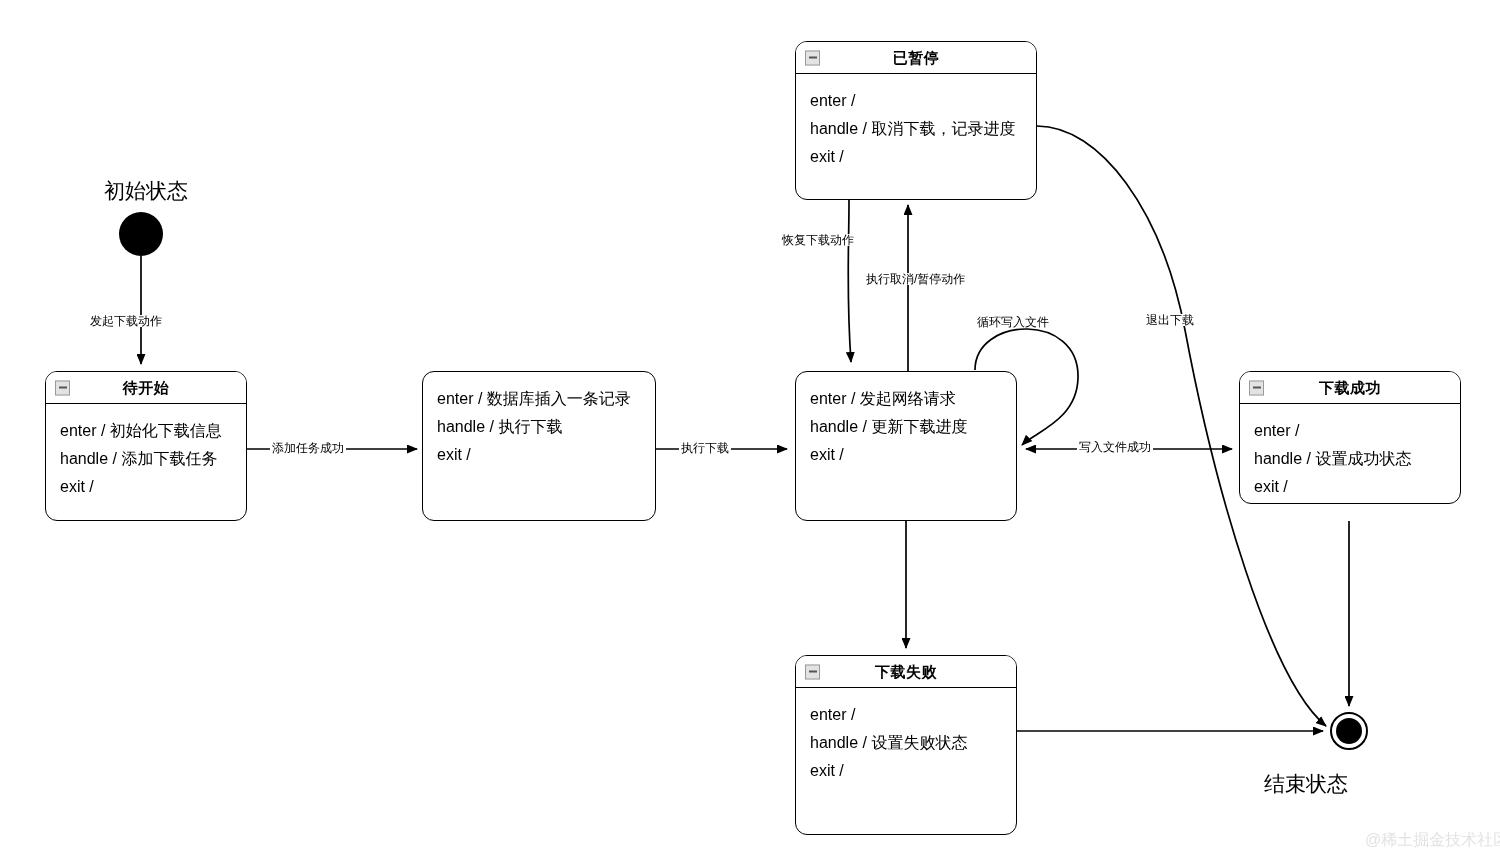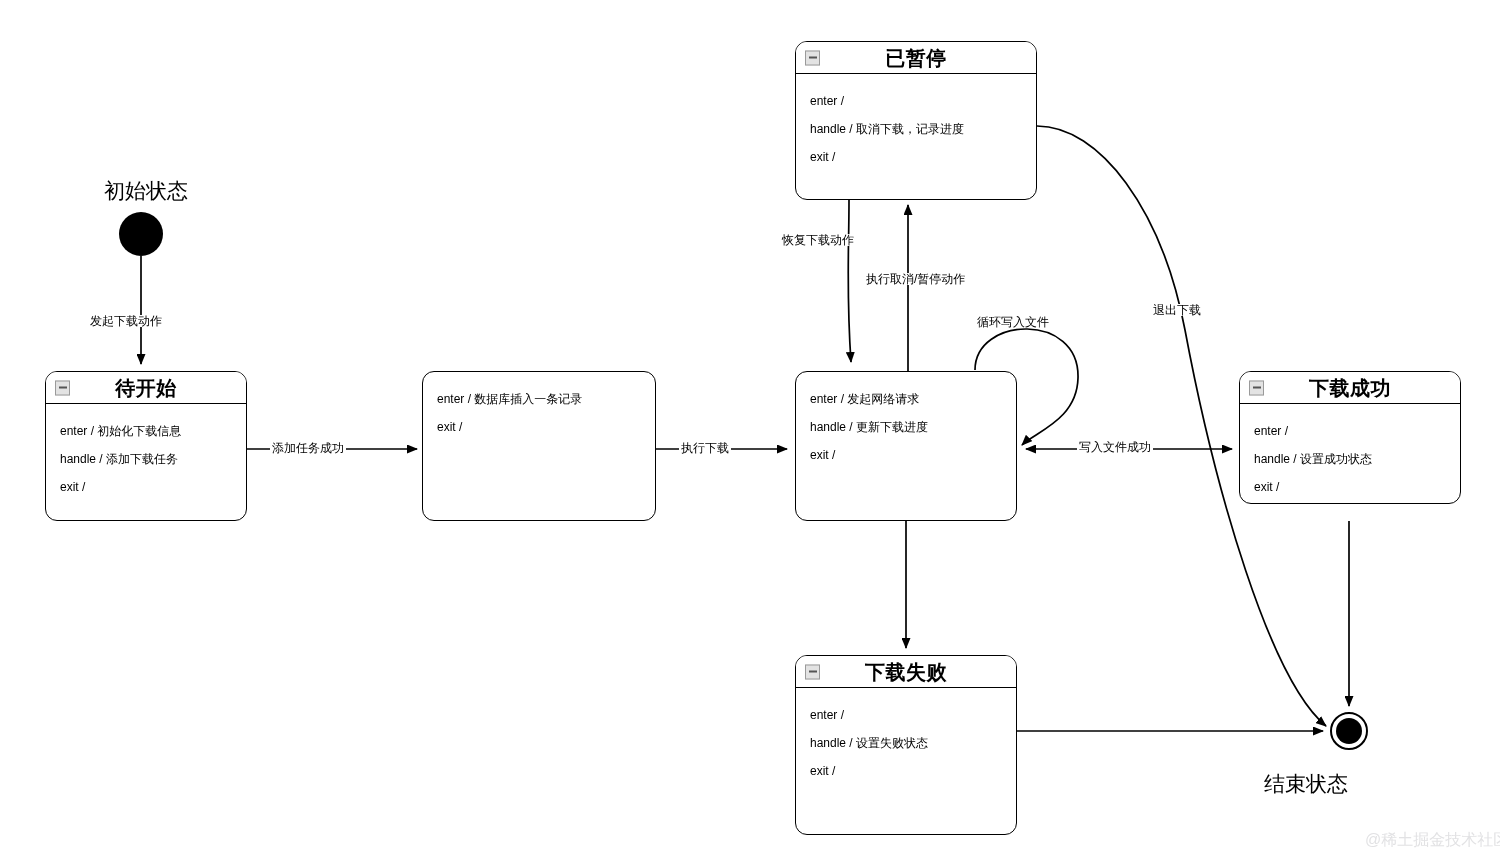--- a/index.html
+++ b/index.html
@@ -58,30 +58,30 @@
     align-items: center;
     justify-content: center;
   }
   .collapse-icon i {
     display: block;
     width: 8px;
     height: 2px;
     background: #555555;
   }
   .state-title {
-    font-size: 20px;
+    font-size: 15px;
     font-weight: bold;
     letter-spacing: 0.5px;
     line-height: 1;
   }
   .state-body {
     padding: 13px 0 0 14px;
   }
   .state-line {
-    font-size: 12px;
+    font-size: 16px;
     line-height: 28px;
     white-space: nowrap;
   }
   .node-label {
     position: absolute;
     font-size: 21px;
     white-space: nowrap;
     line-height: 1;
   }
   .edge-label {
@@ -174,20 +174,21 @@
     <div class="state-body">
       <div class="state-line">enter / 初始化下载信息</div>
       <div class="state-line">handle / 添加下载任务</div>
       <div class="state-line">exit /</div>
     </div>
   </div>
 
   <div class="state-box" style="left:422px; top:371px; width:234px; height:150px;">
     <div class="state-body">
       <div class="state-line">enter /  数据库插入一条记录</div>
+      <div class="state-line">handle / 执行下载</div>
       <div class="state-line">exit /</div>
     </div>
   </div>
 
   <div class="state-box" style="left:795px; top:41px; width:242px; height:159px;">
     <div class="state-header">
       <span class="collapse-icon">
           <i></i>
         </span>
       <span class="state-title">已暂停</span>
@@ -240,17 +241,17 @@
     </div>
   <div class="node-label" style="left:1264px; top:773px;">结束状态</div>
 
   <div class="edge-label" style="left:88px; top:315px;">发起下载动作</div>
   <div class="edge-label" style="left:270px; top:442px;">添加任务成功</div>
   <div class="edge-label" style="left:679px; top:442px;">执行下载</div>
   <div class="edge-label" style="left:780px; top:234px;">恢复下载动作</div>
   <div class="edge-label" style="left:864px; top:273px;">执行取消/暂停动作</div>
   <div class="edge-label" style="left:975px; top:316px;">循环写入文件</div>
   <div class="edge-label" style="left:1077px; top:441px;">写入文件成功</div>
-  <div class="edge-label" style="left:1144px; top:304px;margin-left:7px;">退出下载</div>
+  <div class="edge-label" style="left:1144px; top:314px;">退出下载</div>
 
   <div class="watermark" style="left:1365px; top:832px;">@稀土掘金技术社区</div>
 
 </div>
 
 </body></html>

